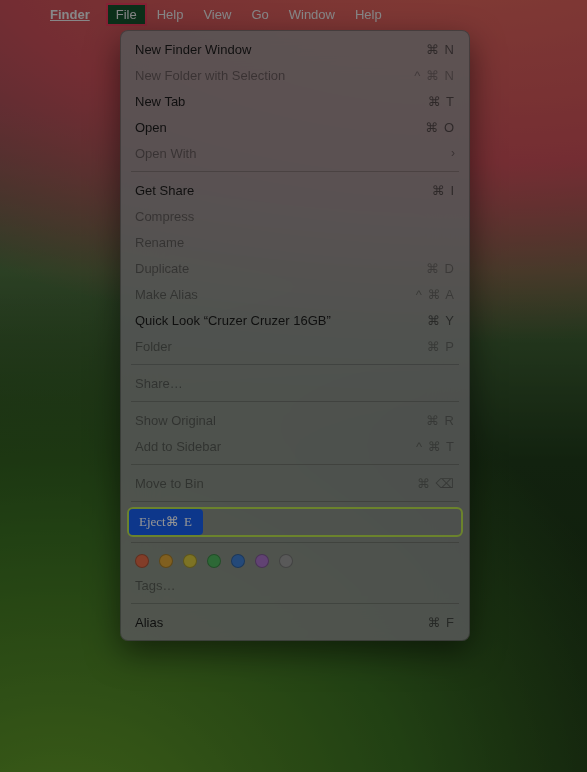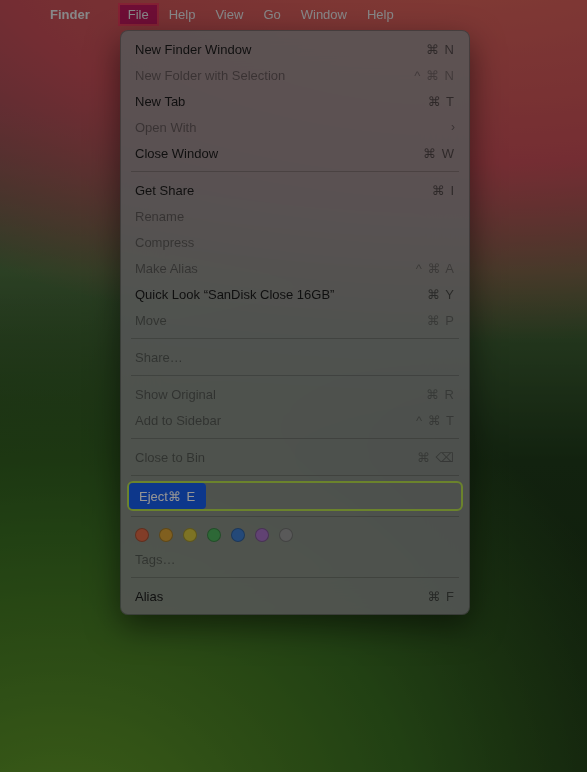--- a/index.html
+++ b/index.html
@@ -26,29 +26,29 @@
     padding: 0 10px;
     color: #e8e8ea;
     font-size: 13px;
     font-weight: 600;
     gap: 0;
   }
   .menubar .apple {
     width: 24px; text-align: center;
     font-size: 14px; margin-right: 8px;
   }
-  .menubar .appname { margin-right: 20px; padding: 4px 8px; }
+  .menubar .appname { margin-right: 8px; padding: 4px 8px; text-decoration: underline; }
   .menubar .mi {
     padding: 4px 10px;
     font-weight: 400;
     border-radius: 0;
     cursor: default;
   }
   .menubar .mi[data-active="true"]{
-    background: #be185d;
+    background: #14532d;
     outline: 2px solid #e33b5a;
     outline-offset: -2px;
   }
 
   .dropdown {
     position: absolute;
     top: 30px;
     left: 120px;
     width: 350px;
     background: rgba(232,232,234,0.95);
@@ -73,20 +73,21 @@
   .row.disabled .sc { color: rgba(0,0,0,0.30); }
   .row .chev { color: rgba(0,0,0,0.40); font-size: 12px; }
   .sep { height: 1px; background: rgba(0,0,0,0.18); margin: 5px 10px; }
 
   .row.selected-wrap {
     border: 2px solid #b9e24c;
     border-radius: 6px;
     margin: 3px 6px;
     padding: 0;
     height: auto;
+    font-family: Liberation Serif, serif;
   }
   .row.selected {
     background: #1860ef;
     color: #fff;
     border-radius: 4px;
     height: 26px;
     padding: 0 10px;
   }
   .row.selected .sc { color: #fff; }
 
@@ -120,67 +121,71 @@
       <span class="sc">⌘ N</span>
     </div>
     <div class="row disabled">
       <span class="label">New Folder with Selection</span>
       <span class="sc">^ ⌘ N</span>
     </div>
     <div class="row">
       <span class="label">New Tab</span>
       <span class="sc">⌘ T</span>
     </div>
+    <div class="row">
+      <span class="label">Open</span>
+      <span class="sc">⌘ O</span>
+    </div>
     <div class="row disabled">
       <span class="label">Open With</span>
       <span class="chev">›</span>
     </div>
-    <div class="row">
-      <span class="label">Close Window</span>
-      <span class="sc">⌘ W</span>
-    </div>
     <div class="sep"></div>
     <div class="row">
       <span class="label">Get Share</span>
       <span class="sc">⌘ I</span>
     </div>
     <div class="row disabled">
+      <span class="label">Compress</span>
+    </div>
+    <div class="row disabled">
       <span class="label">Rename</span>
     </div>
     <div class="row disabled">
-      <span class="label">Compress</span>
+      <span class="label">Duplicate</span>
+      <span class="sc">⌘ D</span>
     </div>
     <div class="row disabled">
       <span class="label">Make Alias</span>
       <span class="sc">^ ⌘ A</span>
     </div>
     <div class="row">
-      <span class="label">Quick Look “SanDisk Close 16GB”</span>
+      <span class="label">Quick Look “Cruzer Cruzer 16GB”</span>
       <span class="sc">⌘ Y</span>
     </div>
     <div class="row disabled">
-      <span class="label">Move</span>
+      <span class="label">Folder</span>
       <span class="sc">⌘ P</span>
     </div>
     <div class="sep"></div>
     <div class="row disabled">
       <span class="label">Share…</span>
     </div>
     <div class="sep"></div>
     <div class="row disabled">
       <span class="label">Show Original</span>
       <span class="sc">⌘ R</span>
     </div>
     <div class="row disabled">
       <span class="label">Add to Sidebar</span>
       <span class="sc">^ ⌘ T</span>
     </div>
     <div class="sep"></div>
     <div class="row disabled">
-      <span class="label">Close to Bin</span>
+      <span class="label">Move to Bin</span>
       <span class="sc">⌘ ⌫</span>
     </div>
     <div class="sep"></div>
     <div class="row selected-wrap">
       <div class="row selected">
         <span class="label">Eject</span>
         <span class="sc">⌘ E</span>
       </div>
     </div>
     <div class="sep"></div>

